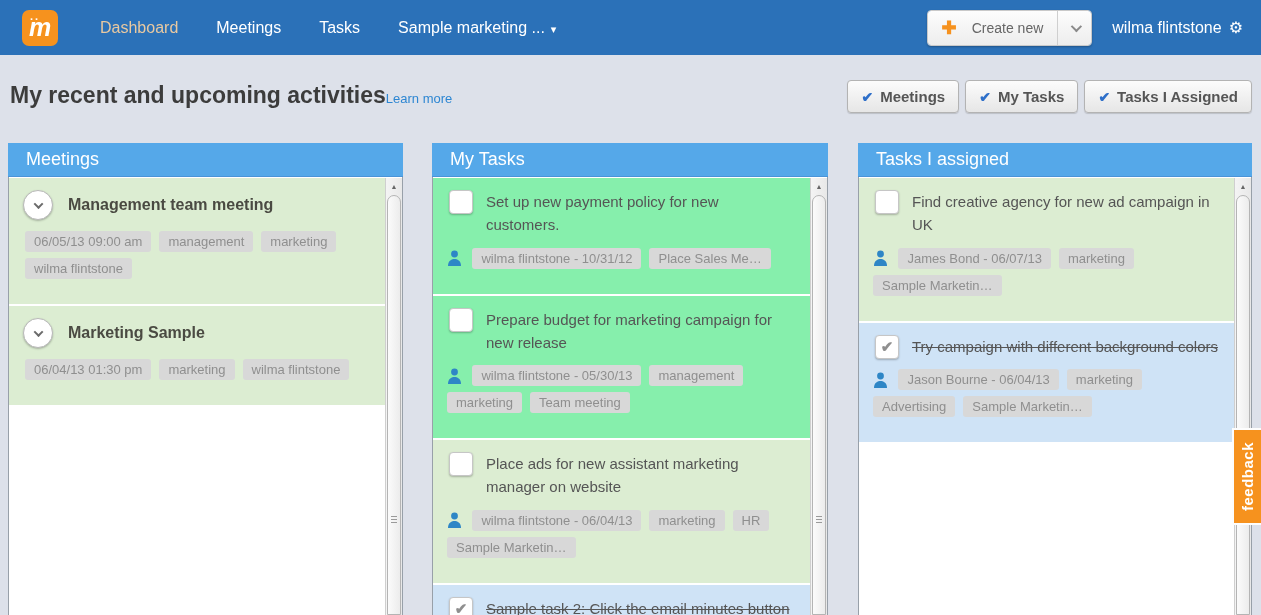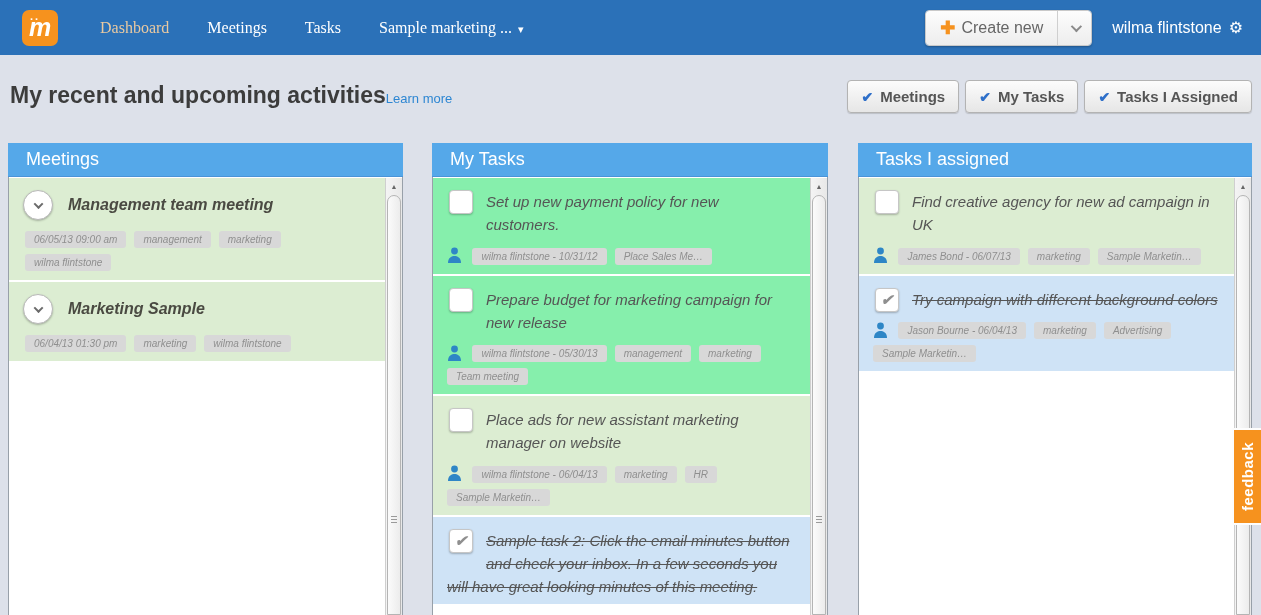--- a/index.html
+++ b/index.html
@@ -6,29 +6,29 @@
   html,body { width:1261px; height:615px; overflow:hidden; }
   body { font-family:"Liberation Sans", sans-serif; background:#dde1ea; position:relative; }
 
   
   .topnav { position:absolute; top:0; left:0; width:100%; height:55px; background:#2b71b8; display:flex; align-items:center; }
   .brand { display:flex; align-items:center; margin-left:22px; cursor:pointer; }
   .logo { width:36px; height:36px; background:#f6921e; border-radius:7px; color:#fff; font-weight:bold; font-style:italic; font-size:25px; display:flex; align-items:center; justify-content:center; position:relative; }
   .logo .dots { position:absolute; top:3px; left:8px; font-size:11px; letter-spacing:2px; font-style:normal; line-height:6px; }
   .brand-text { margin-left:9px; font-size:23px; font-weight:bold; color:#fff; letter-spacing:.2px; }
   .brand-text .king { color:#f6921e; }
-  .nav-items { display:flex; align-items:center; margin-left:42px; gap:38px;font-family:Liberation Serif, serif; }
+  .nav-items { display:flex; align-items:center; margin-left:42px; gap:38px; }
   .nav-item { color:#fff; font-size:16px; cursor:pointer; white-space:nowrap; }
   .nav-item.active { color:#e9c9a1; }
   .nav-caret { display:inline-block; font-size:11px; margin-left:6px; color:#fff; }
   .nav-right { margin-left:auto; display:flex; align-items:center; margin-right:18px; }
   .createnew-group { display:flex; height:36px; border:1px solid #c9c9c9; border-radius:4px; overflow:hidden; box-shadow:0 1px 2px rgba(0,0,0,.25); }
   .createnew-main { background:linear-gradient(#fdfdfd,#ededed); padding:0 14px; display:flex; align-items:center; gap:6px; cursor:pointer; }
   .createnew-main .plus { color:#f6921e; font-size:18px; font-weight:bold; }
-  .createnew-main .lbl { color:#666; font-size:16px; }
+  .createnew-main .lbl { color:#666; font-size:14px;margin-left:9px; }
   .createnew-caret { width:34px; background:linear-gradient(#fdfdfd,#ededed); border-left:1px solid #cfcfcf; display:flex; align-items:center; justify-content:center; cursor:pointer; }
   .chev { display:inline-block; width:8px; height:8px; border-right:2px solid #8a8a8a; border-bottom:2px solid #8a8a8a; transform:rotate(45deg) translateY(-2px); }
   .user-block { display:flex; align-items:center; gap:7px; margin-left:20px; cursor:pointer; }
   .user-name { color:#fff; font-size:16px; }
   .gear { color:#fff; font-size:16px; }
 
   
   .page-head { position:absolute; top:55px; left:0; width:100%; height:88px; }
   .page-title-row { position:absolute; left:10px; top:27px; display:flex; align-items:baseline; }
   .page-title { font-size:23px; font-weight:bold; color:#3c3c3c; }
@@ -48,26 +48,26 @@
   .col-body { position:absolute; top:34px; bottom:0; left:0; right:17px; overflow:hidden; background:#fff; }
 
   
   .sb { position:absolute; top:34px; bottom:0; right:0; width:17px; background:linear-gradient(to right,#f4f4f4,#e8e8e8); border-left:1px solid #cfcfcf; cursor:pointer; }
   .sb-btn { height:16px; display:flex; align-items:center; justify-content:center; font-size:7px; color:#666; }
   .sb-thumb { position:absolute; top:17px; bottom:0; left:1px; right:1px; background:linear-gradient(to right,#fbfbfb,#ececec); border:1px solid #b4b4b4; border-radius:7px 7px 0 0; }
   .sb-grip { position:absolute; top:76%; left:3px; right:3px; }
   .sb-grip i { display:block; height:1px; background:#9a9a9a; margin:2px 0; }
 
   
-  .item { padding:12px 16px 6px 14px; border-bottom:2px solid #fff; overflow:hidden; cursor:pointer;font-style:italic; }
+  .item { padding:12px 16px 22px 14px; border-bottom:2px solid #fff; overflow:hidden; cursor:pointer; }
   .item--green { background:#dcedd2; }
   .item--pink  { background:#86efac; }
   .item--blue  { background:#cfe3f6; }
 
-  .tag { display:inline-block; background:#d8d8d8; color:#8f8f8f; font-size:10px; padding:3px 9px; border-radius:3px; margin:3px 8px 3px 0; white-space:nowrap; }
+  .tag { display:inline-block; background:#d8d8d8; color:#8f8f8f; font-size:13px; padding:3px 9px; border-radius:3px; margin:3px 8px 3px 0; white-space:nowrap; }
 
   
   .m-toprow { display:flex; align-items:center; gap:15px; margin-bottom:8px; }
   .disclose { width:30px; height:30px; min-width:30px; background:#fff; border:1px solid #b9b9b9; border-radius:50%; box-shadow:0 1px 2px rgba(0,0,0,.25); display:flex; align-items:center; justify-content:center; cursor:pointer; }
   .disclose .chev { border-color:#6b6b6b; width:7px; height:7px; transform:rotate(45deg) translate(-1px,-1px); }
   .m-title { font-size:16px; font-weight:bold; color:#4a4a42; }
   .m-tags { margin-left:2px; }
 
   
   .cb { float:left; width:24px; height:24px; background:#fff; border:1px solid #c6c6c6; border-radius:4px; box-shadow:0 1px 2px rgba(0,0,0,.25); margin:0 13px 6px 2px; display:flex; align-items:center; justify-content:center; color:#8f8f8f; font-size:15px; font-weight:bold; cursor:pointer; }

